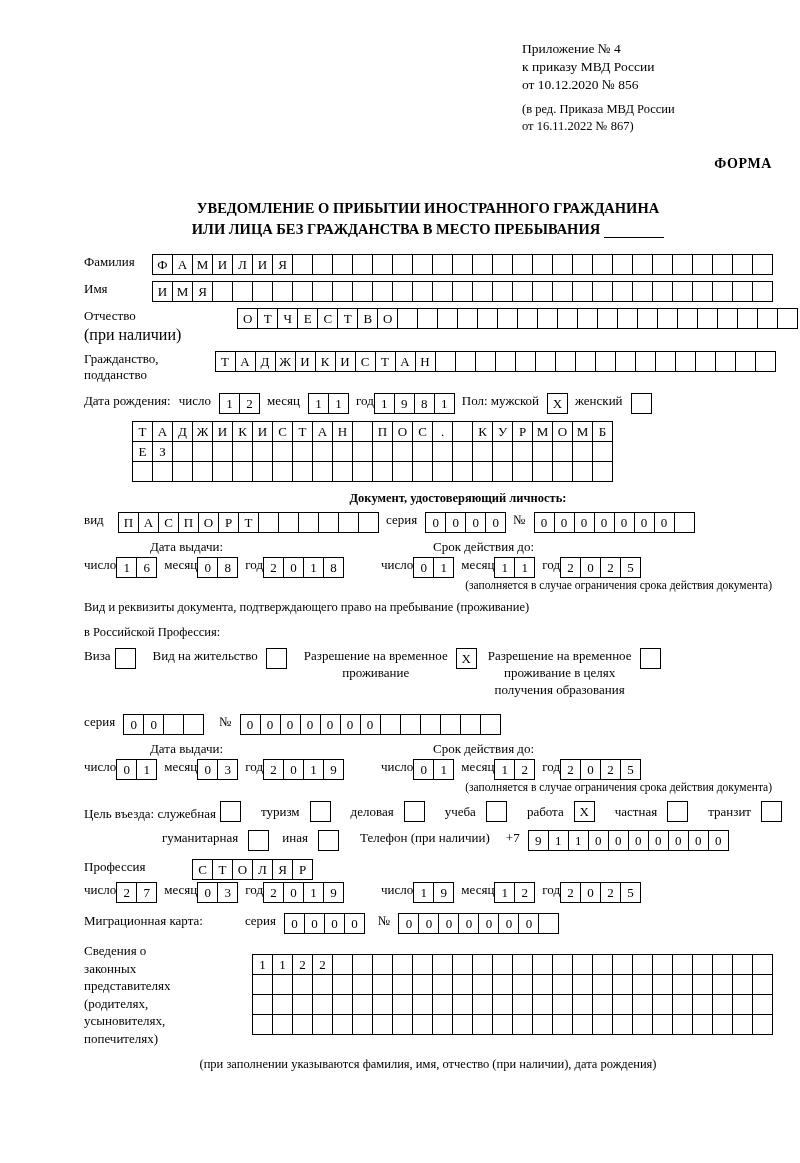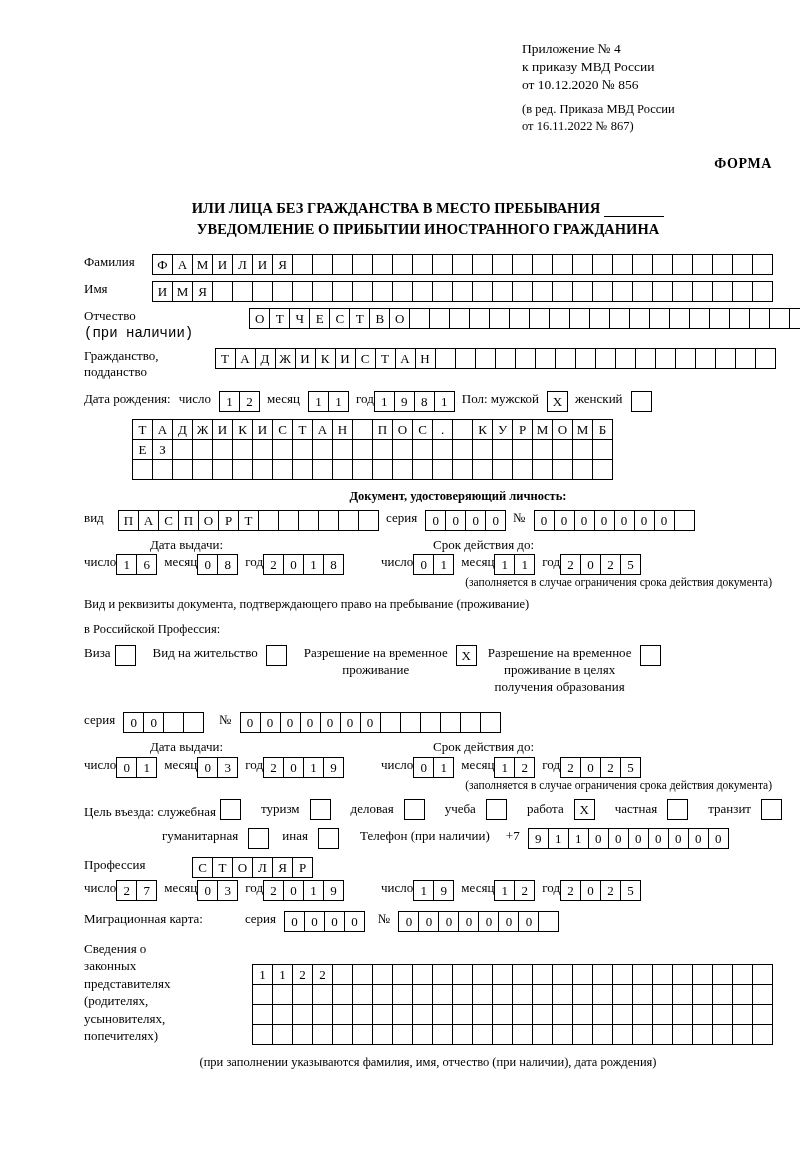--- a/index.html
+++ b/index.html
@@ -75,21 +75,21 @@
     width:21px;height:21px;
     border:1px solid #000;
     margin-right:-1px;
     box-sizing:border-box;
     text-align:center;
     font-size:13px;
     line-height:19px;
     font-family:"Liberation Serif", serif;
   }
   .gapx{width:8px;display:inline-block;}
-  .lblsm{font-size:14px;font-family:Liberation Mono, monospace;}
+  .lblsm{font-size:16px;}
   .note{
     font-size:11.5px;
     text-align:right;
     margin-top:1px;
   }
   .para{
     font-size:12.5px;
     margin-top:9px;
   }
   .bold-c{font-weight:bold;font-size:12.5px;text-align:center;margin-top:9px;}
@@ -127,24 +127,24 @@
     <div>к приказу МВД России</div>
     <div>от 10.12.2020 № 856</div>
     <div class="gap"></div>
     <div class="small">(в ред. Приказа МВД России</div>
     <div class="small">от 16.11.2022 № 867)</div>
   </div>
 
   <div class="forma">ФОРМА</div>
 
   <div class="title">
+    <div>УВЕДОМЛЕНИЕ О ПРИБЫТИИ ИНОСТРАННОГО ГРАЖДАНИНА</div>
     <div>
       <span>ИЛИ ЛИЦА БЕЗ ГРАЖДАНСТВА В МЕСТО ПРЕБЫВАНИЯ</span><span class="ul"></span>
     </div>
-    <div>УВЕДОМЛЕНИЕ О ПРИБЫТИИ ИНОСТРАННОГО ГРАЖДАНИНА</div>
   </div>
 
 
   <div style="margin-top:14px">
 
     <div class="row">
       <span class="lbl w">Фамилия</span>
       <span class="boxes" id="surname-boxes">
           <span class="bx">Ф</span>
           <span class="bx">А</span>
@@ -750,21 +750,21 @@
         <span class="bx">0</span>
         <span class="bx">0</span>
         <span class="bx">0</span>
         <span class="bx">0</span>
         <span class="bx">0</span>
         <span class="bx">0</span>
         <span class="bx"></span>
       </span>
   </div>
 
-  <div class="row" style="margin-top:8px;align-items:flex-end">
+  <div class="row" style="margin-top:8px;align-items:center">
     <span class="lblblock">
       <span>Сведения о</span><br>
       <span>законных</span><br>
       <span>представителях</span><br>
       <span>(родителях,</span><br>
       <span>усыновителях,</span><br>
       <span>попечителях)</span>
     </span>
     <span class="stack" style="margin-left:58px">
       <span class="boxes" id="rep-row1">

